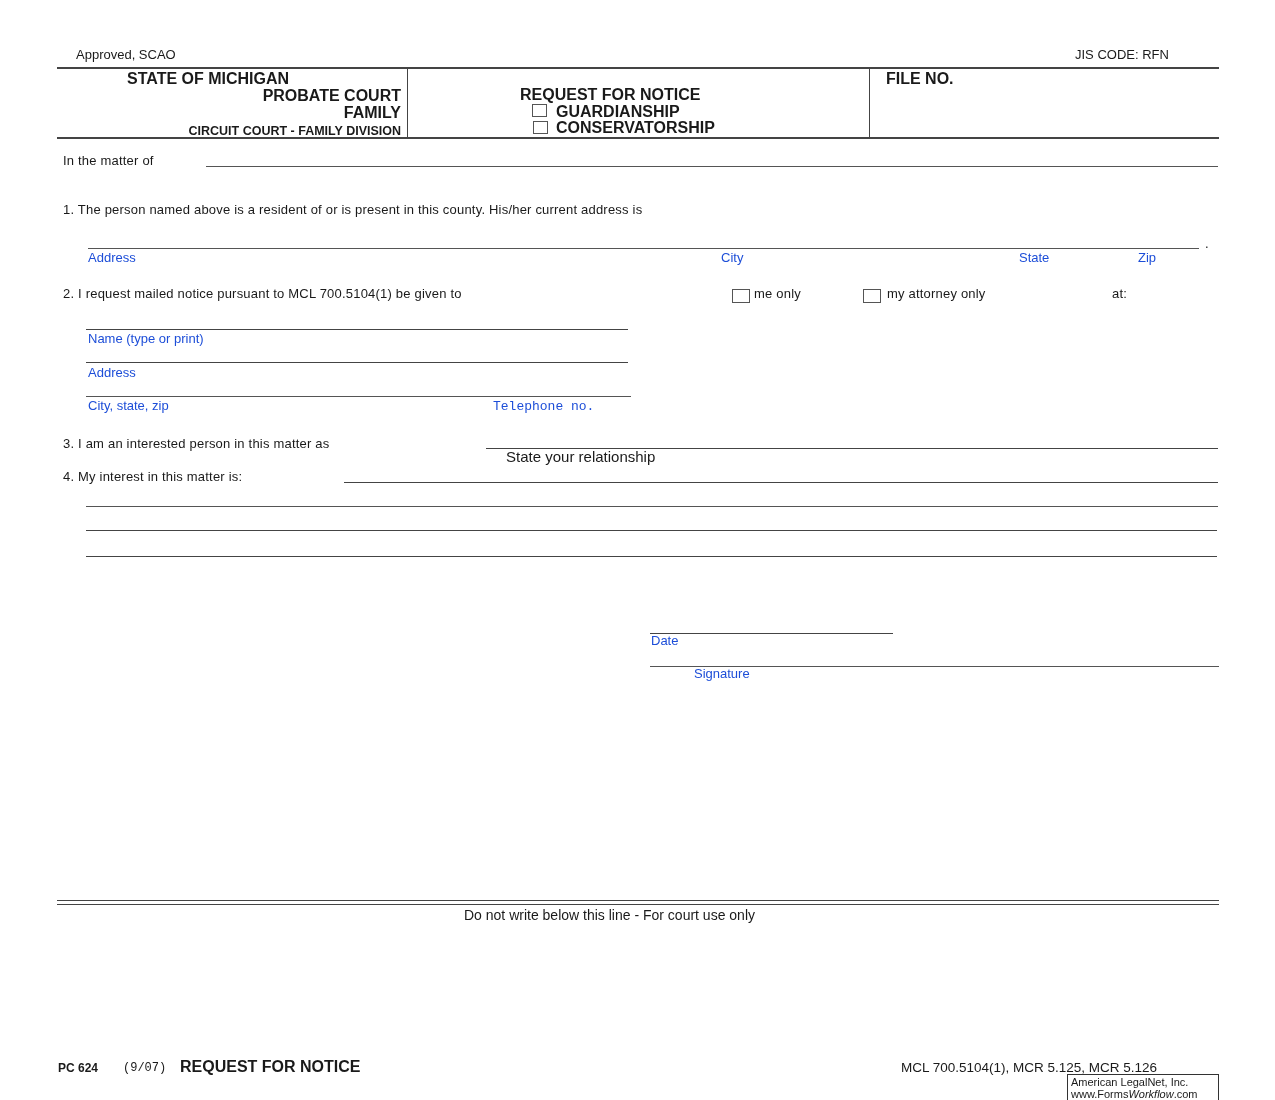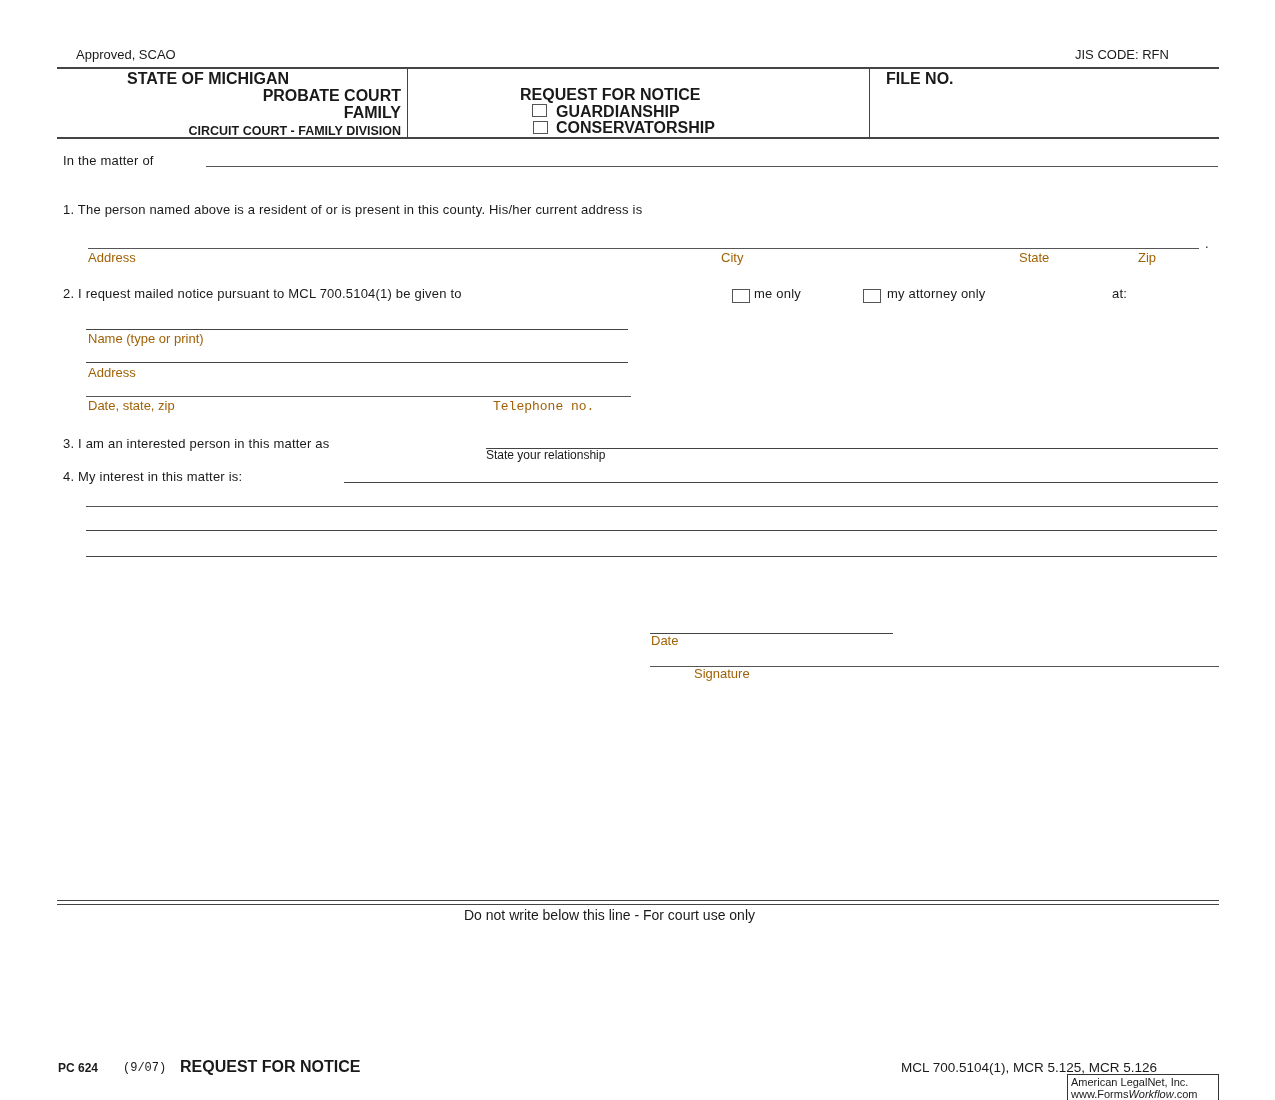--- a/index.html
+++ b/index.html
@@ -9,21 +9,21 @@
       color: #1a1a1a;
     }
     .abs { position: absolute; white-space: nowrap; }
     .hline { position: absolute; height: 0; border-top: 1.5px solid #555; }
     .hline.thin { border-top: 1px solid #444; }
     .hline.thick { border-top: 2px solid #444; }
     .vline { position: absolute; width: 0; border-left: 1px solid #444; }
     .bold { font-weight: bold; }
     .small { font-size: 13px; }
     .body-text { font-size: 13px; letter-spacing: 0.2px; }
-    .label { font-size: 13px; color: #a16207; }
+    .label { font-size: 13px; color: #1d4ed8; }
     .checkbox {
       position: absolute; width: 15px; height: 13px;
       border: 1px solid #555; background: #fff; box-sizing: border-box;
     }
     .field { position: absolute; height: 20px; background: transparent; }
     .ln-box {
       position: absolute; border: 1px solid #333; padding: 1px 3px;
       font-size: 11px; line-height: 12px; background: #fff;
     }
     .ln-box i { font-style: italic; }
@@ -81,27 +81,27 @@
 <div class="field" style="left:86px; top:309px; width:542px;"></div>
 <div class="abs label" style="left:88px; top:331px;">Name (type or print)</div>
 
 <div class="hline thin" style="left:86px; top:362px; width:542px;"></div>
 <div class="field" style="left:86px; top:342px; width:542px;"></div>
 <div class="abs label" style="left:88px; top:365px;">Address</div>
 
 <div class="hline" style="left:86px; top:396px; width:545px;"></div>
 <div class="field" style="left:86px; top:376px; width:420px;"></div>
 <div class="field" style="left:510px; top:376px; width:120px;"></div>
-<div class="abs label" style="left:88px; top:398px;">Date, state, zip</div>
+<div class="abs label" style="left:88px; top:398px;">City, state, zip</div>
 <div class="abs label" style="left:493px; top:399px;font-family:Liberation Mono, monospace;">Telephone no.</div>
 
 <div class="abs body-text" style="left:63px; top:436px;">3. I am an interested person in this matter as</div>
 <div class="hline thin" style="left:486px; top:448px; width:732px;"></div>
 <div class="field" style="left:486px; top:428px; width:732px;"></div>
-<div class="abs" style="left:486px; top:448px; font-size:12px;">State your relationship</div>
+<div class="abs" style="left:506px; top:448px; font-size:15px;">State your relationship</div>
 
 <div class="abs body-text" style="left:63px; top:469px;">4. My interest in this matter is:</div>
 <div class="hline thin" style="left:344px; top:482px; width:874px;"></div>
 <div class="hline" style="left:86px; top:506px; width:1132px;"></div>
 <div class="hline thin" style="left:86px; top:530px; width:1131px;"></div>
 <div class="hline thin" style="left:86px; top:556px; width:1131px;"></div>
 <div class="field" style="left:86px; top:462px; width:1132px; height:96px;"></div>
 
 <div class="hline thin" style="left:650px; top:633px; width:243px;"></div>
 <div class="field" style="left:650px; top:613px; width:243px;"></div>

